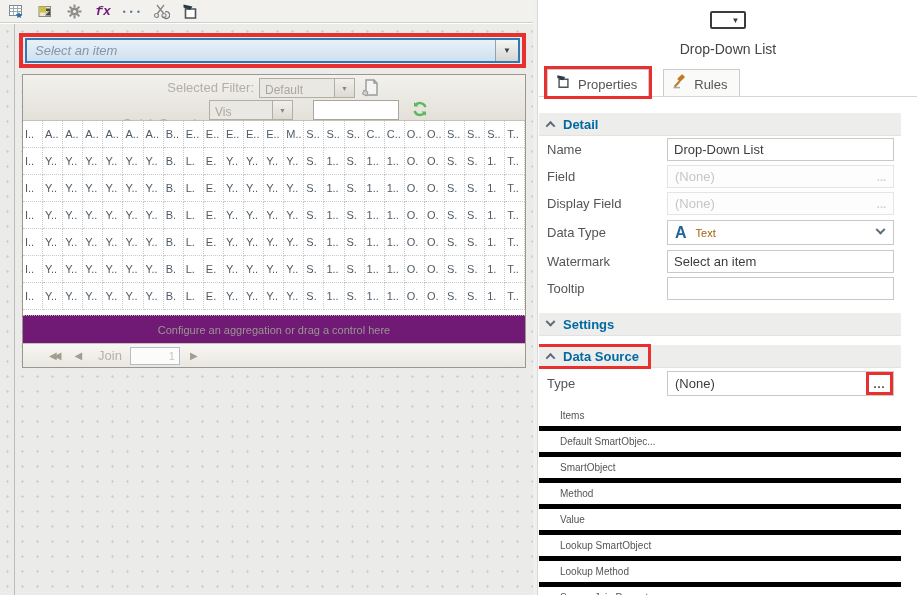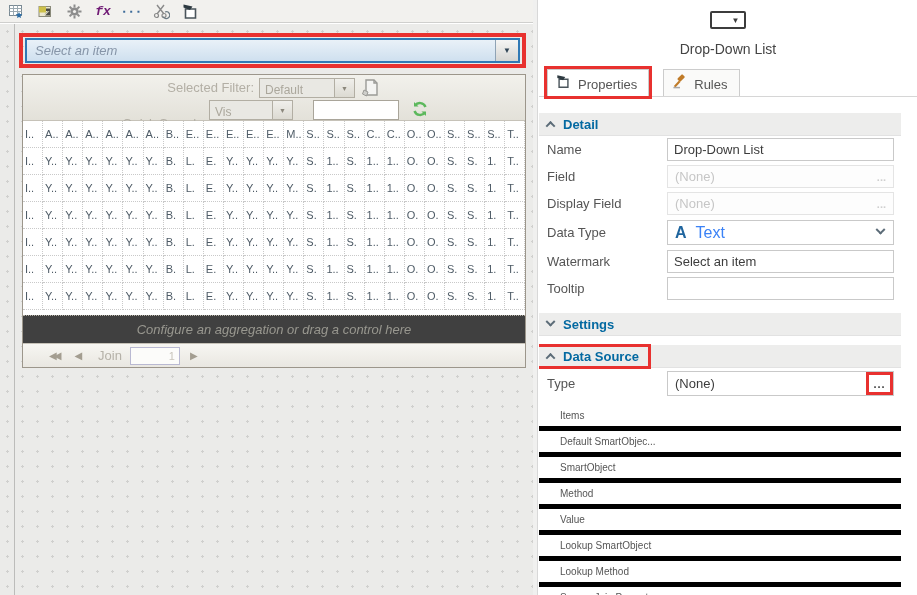--- a/index.html
+++ b/index.html
@@ -38,23 +38,23 @@
     display:flex; align-items:center; justify-content:center; color:#8b877c; font-size:7px; }
   #qs-input { position:absolute; left:290px; top:25px; width:86px; height:20px; border:1px solid #a9a59a; background:#fff; padding:0 4px; font-size:12px; }
   #fb-refresh { position:absolute; left:388px; top:25px; width:18px; height:18px; cursor:pointer; }
   #fb-pageicon { position:absolute; left:338px; top:3px; width:18px; height:20px; cursor:pointer; }
 
   #grid { position:absolute; left:0; top:46px; right:0; bottom:52px; overflow:hidden; background:#fff; }
   .grow { display:flex; height:27px; }
   .cell { width:20.1px; flex:none; border-right:1px dotted #c9c9c9; border-bottom:1px dotted #c9c9c9;
     font-size:11px; color:#4e5b66; padding:7px 0 0 2px; overflow:hidden; white-space:nowrap; }
 
-  #aggbar { position:absolute; left:0; right:0; bottom:23px; height:29px; background:#404040;
+  #aggbar { position:absolute; left:0; right:0; bottom:23px; height:29px; background:#701a75;
     border-top:1px dotted #b5b1a6; border-bottom:1px solid #c6c2b8; text-align:center;
-    font-style:italic; color:#98978f; font-size:13px; line-height:28px; }
+    color:#98978f; font-size:11px; line-height:28px; }
 
   #pager { position:absolute; left:0; right:0; bottom:0; height:23px; background:linear-gradient(#f7f6f2,#e9e7e1);
     display:flex; align-items:center; padding-left:26px; color:#a39d90; }
   .pg-arrow { font-size:10px; color:#a39d90; cursor:pointer; }
   .pg-first { letter-spacing:-3px; margin-right:16px; }
   .pg-prev { margin-right:16px; }
   .pg-label { color:#b5b1a8; font-size:13px; margin-right:8px; }
   #pg-input { width:50px; height:18px; border:1px solid #b9b9d2; background:#fcfcfa; text-align:right;
     color:#c9c5bb; font-size:11px; padding-right:4px; margin-right:10px; }
   .pg-next { }
@@ -92,21 +92,21 @@
 
   .prow { display:flex; align-items:center; height:27px; padding:0 7px 0 8px; }
   .plabel { width:120px; flex:none; color:#555; font-size:13px; overflow:hidden; white-space:nowrap; }
   .pctrl { flex:1; min-width:0; }
   .txt-input { width:100%; height:23px; border:1px solid #c9c9c9; font-size:13px; color:#3c3c3c; padding:0 6px; background:#fff; }
   .dis-field { width:100%; height:23px; border:1px solid #e4e4e4; background:#fdfdfd; display:flex; align-items:center;
     justify-content:space-between; padding:0 7px; font-size:13px; color:#c6c6c6; }
   .dis-ell { color:#cfcfcf; font-size:11px; font-weight:bold; }
   .sel-field { width:100%; height:25px; border:1px solid #c9c9c9; background:#fff; display:flex; align-items:center; gap:9px; padding:0 9px 0 7px; cursor:pointer; }
   .a-icon { color:#1f659e; font-weight:bold; font-size:16px; line-height:1; }
-  .sel-val { font-size:16px; color:#3b82f6; flex:1; }
+  .sel-val { font-size:11px; color:#a16207; flex:1; }
   .type-field { width:100%; height:25px; border:1px solid #c9c9c9; background:#fff; display:flex; align-items:center; padding:0 3px 0 7px; }
   .type-val { flex:1; font-size:13px; color:#3c3c3c; }
   .ell-btn { width:21px; height:17px; display:flex; align-items:center; justify-content:center; color:#3c3c3c;
     font-size:11px; font-weight:bold; letter-spacing:1px; outline:3px solid #e8312f; background:#fff; cursor:pointer; }
   #type-row { height:31px; }
 
   #ds-rows { margin-top:6px; }
   .ds-row { height:26px; display:flex; align-items:center; padding-left:21px; color:#555; font-size:10px; border-bottom:5px solid #000000; }
 </style>
 </head>

